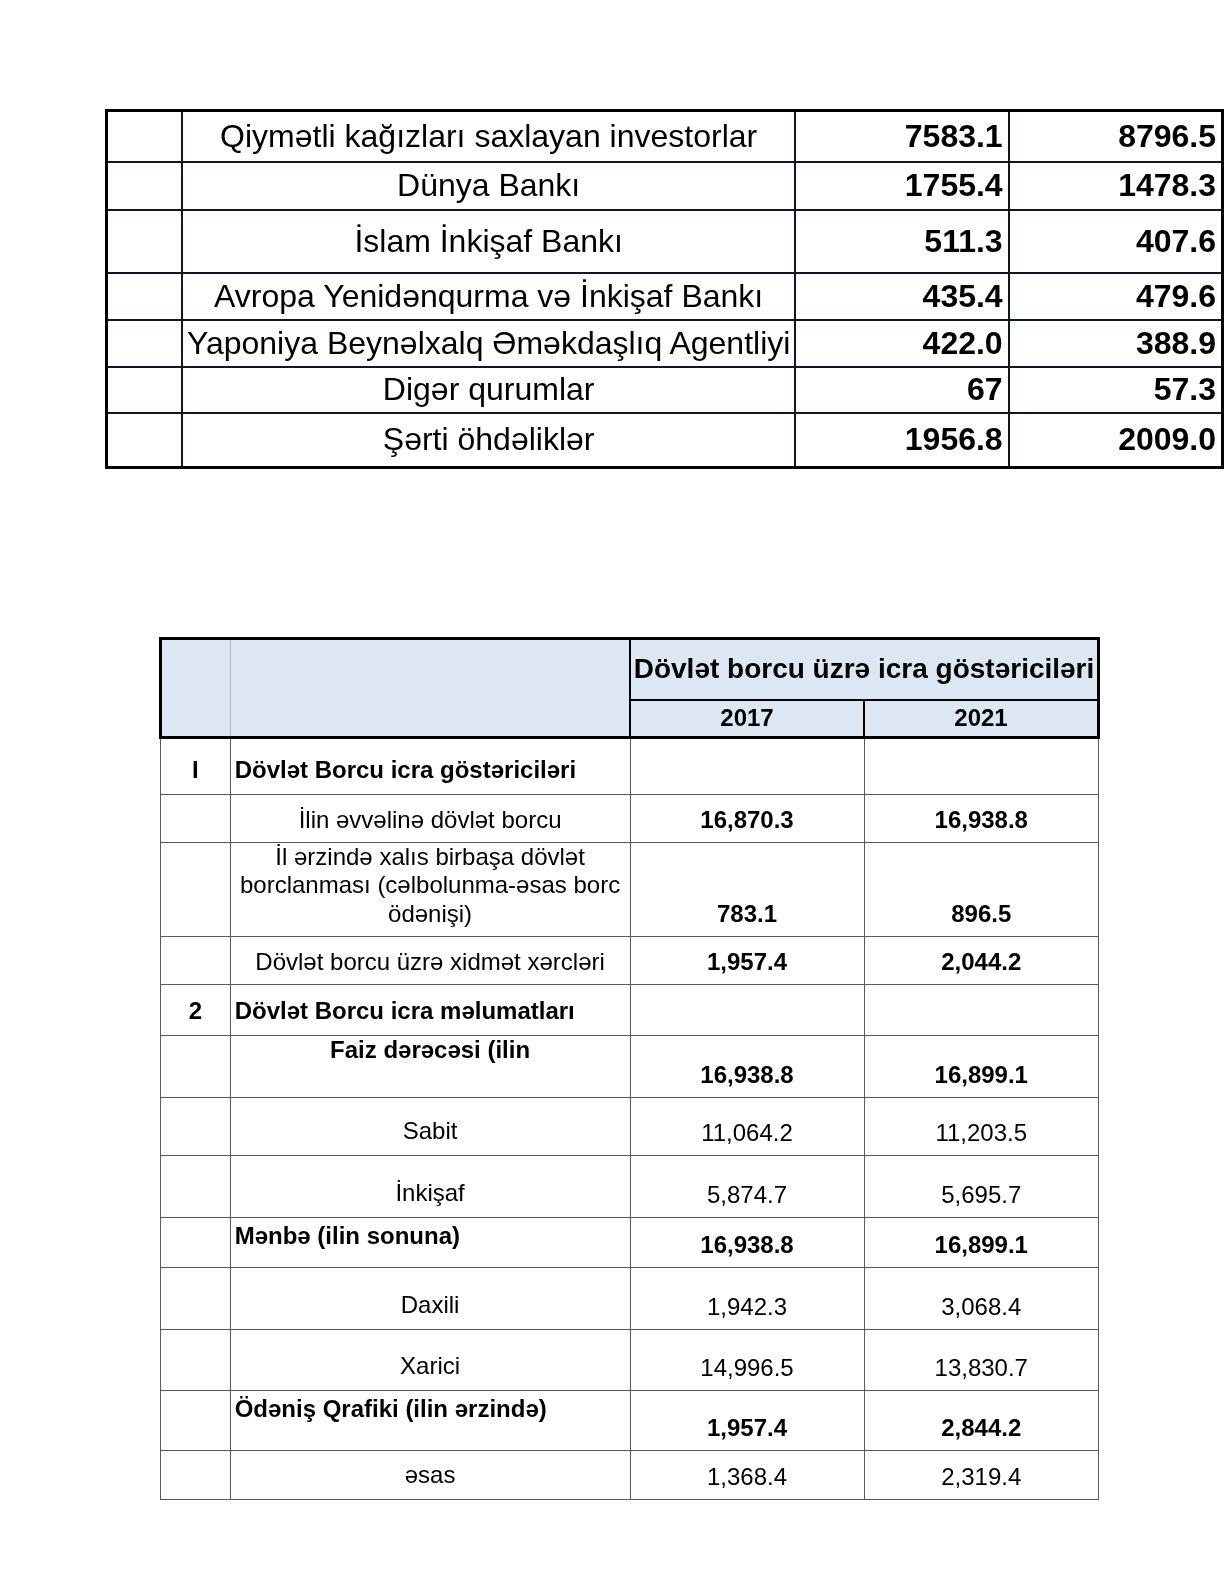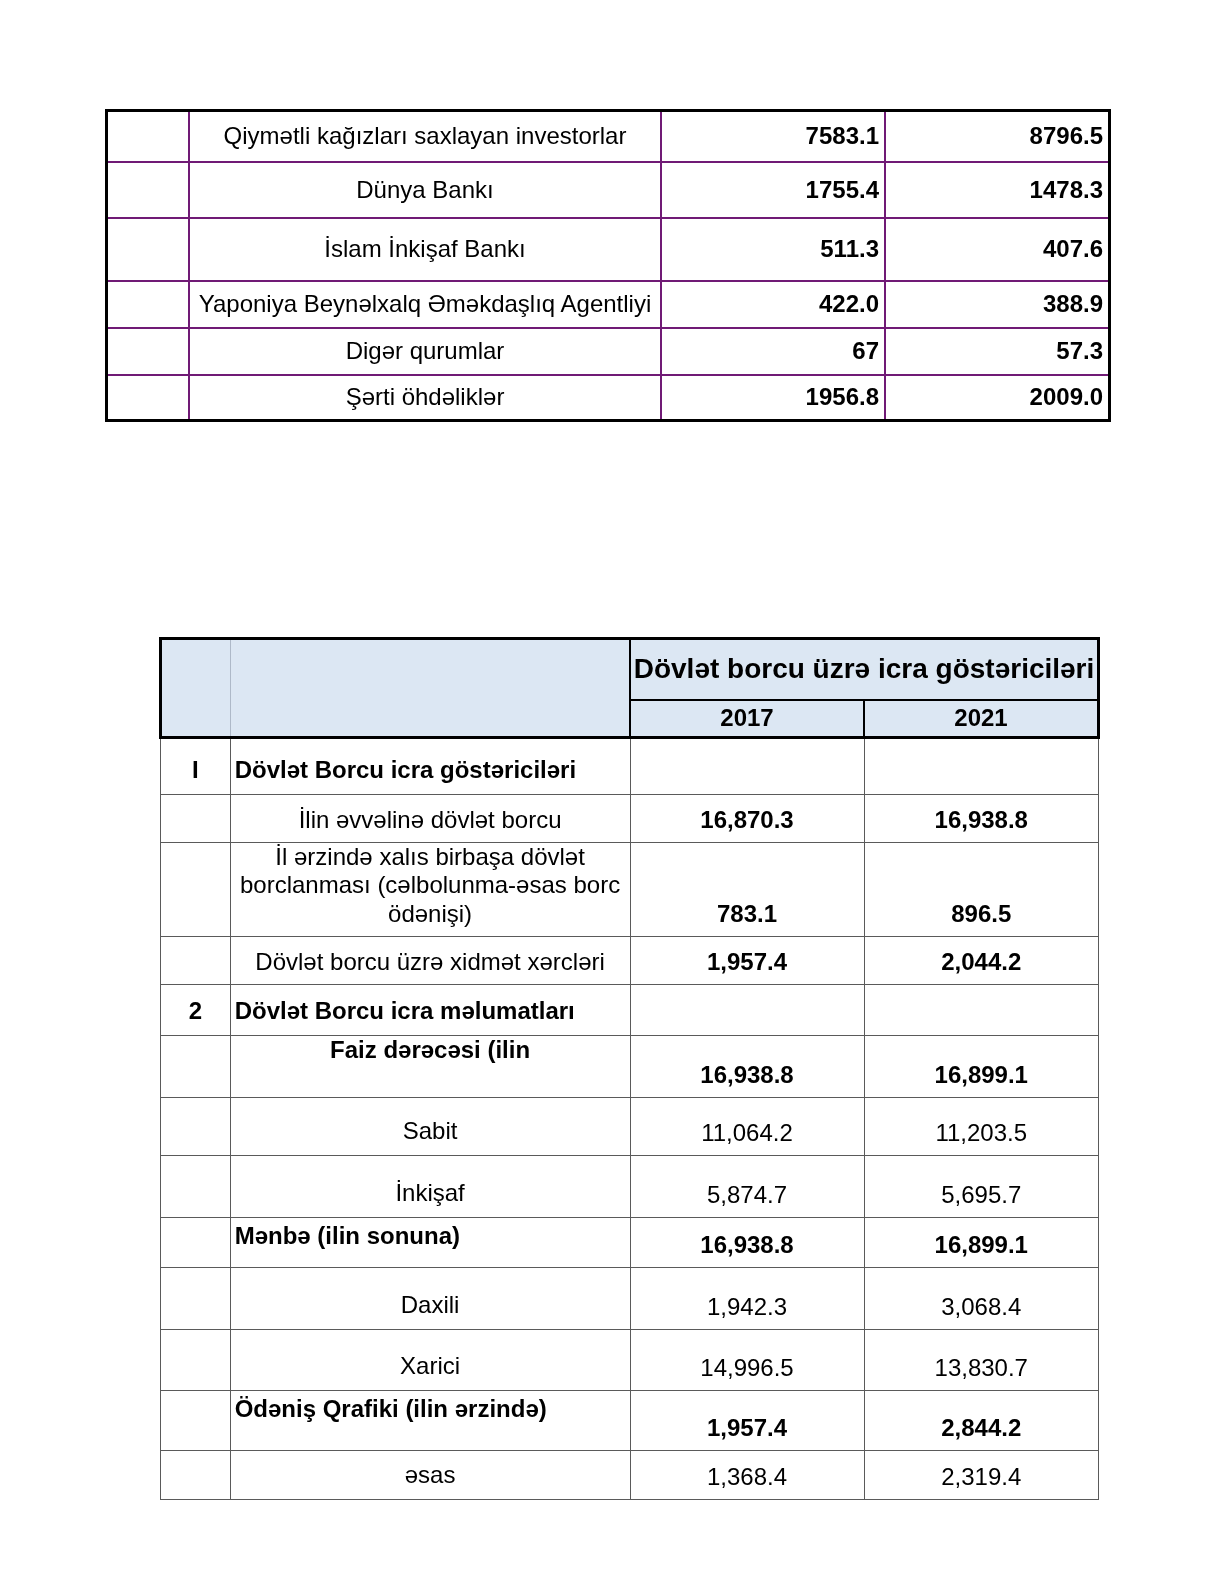--- a/index.html
+++ b/index.html
@@ -5,26 +5,26 @@
   html,body{margin:0;padding:0;}
   body{
     width:1224px;height:1584px;background:#ffffff;position:relative;
     font-family:"Liberation Sans","DejaVu Sans",sans-serif;color:#000;
   }
   table{border-collapse:collapse;table-layout:fixed;}
   td,th{overflow:hidden;}
 
   
   .t1{position:absolute;left:105px;top:109px;border:3px solid #000;}
-  .t1 td{border:2px solid #701a75;font-size:24px;line-height:1.15;margin-top:41px;}
+  .t1 td{border:2px solid #0f172a;font-size:32px;line-height:1.15;margin-top:41px;}
   .t1 td.idx{width:78px;}
   .t1 td.lbl{width:462px;text-align:center;vertical-align:middle;padding:0 4px;white-space:nowrap;}
   .t1 td.val{width:216px;text-align:right;vertical-align:middle;font-weight:bold;padding-right:5px;}
   .t1 tbody tr:nth-child(1){height:51px;}
-  .t1 tbody tr:nth-child(2){height:56px;}
+  .t1 tbody tr:nth-child(2){height:48px;}
   .t1 tbody tr:nth-child(3){height:63px;}
   .t1 tbody tr:nth-child(4){height:47px;padding-left:12px;}
   .t1 tbody tr:nth-child(5){height:47px;}
   .t1 tbody tr:nth-child(6){height:46px;}
   .t1 tbody tr:nth-child(7){height:55px;padding-left:41px;}
   .t1 tbody tr:nth-child(8){height:50px;}
 
   
   .t2{position:absolute;left:159px;top:637px;}
   .t2 thead{border:3px solid #000;}
@@ -86,20 +86,26 @@
         <td class="val">1478.3</td>
       </tr>
       <tr>
         <td class="idx"></td>
         <td class="lbl">İslam İnkişaf Bankı</td>
         <td class="val">511.3</td>
         <td class="val">407.6</td>
       </tr>
       <tr>
         <td class="idx"></td>
+        <td class="lbl">Avropa Yenidənqurma və İnkişaf Bankı</td>
+        <td class="val">435.4</td>
+        <td class="val">479.6</td>
+      </tr>
+      <tr>
+        <td class="idx"></td>
         <td class="lbl">Yaponiya Beynəlxalq Əməkdaşlıq Agentliyi</td>
         <td class="val">422.0</td>
         <td class="val">388.9</td>
       </tr>
       <tr>
         <td class="idx"></td>
         <td class="lbl">Digər qurumlar</td>
         <td class="val">67</td>
         <td class="val">57.3</td>
       </tr>

